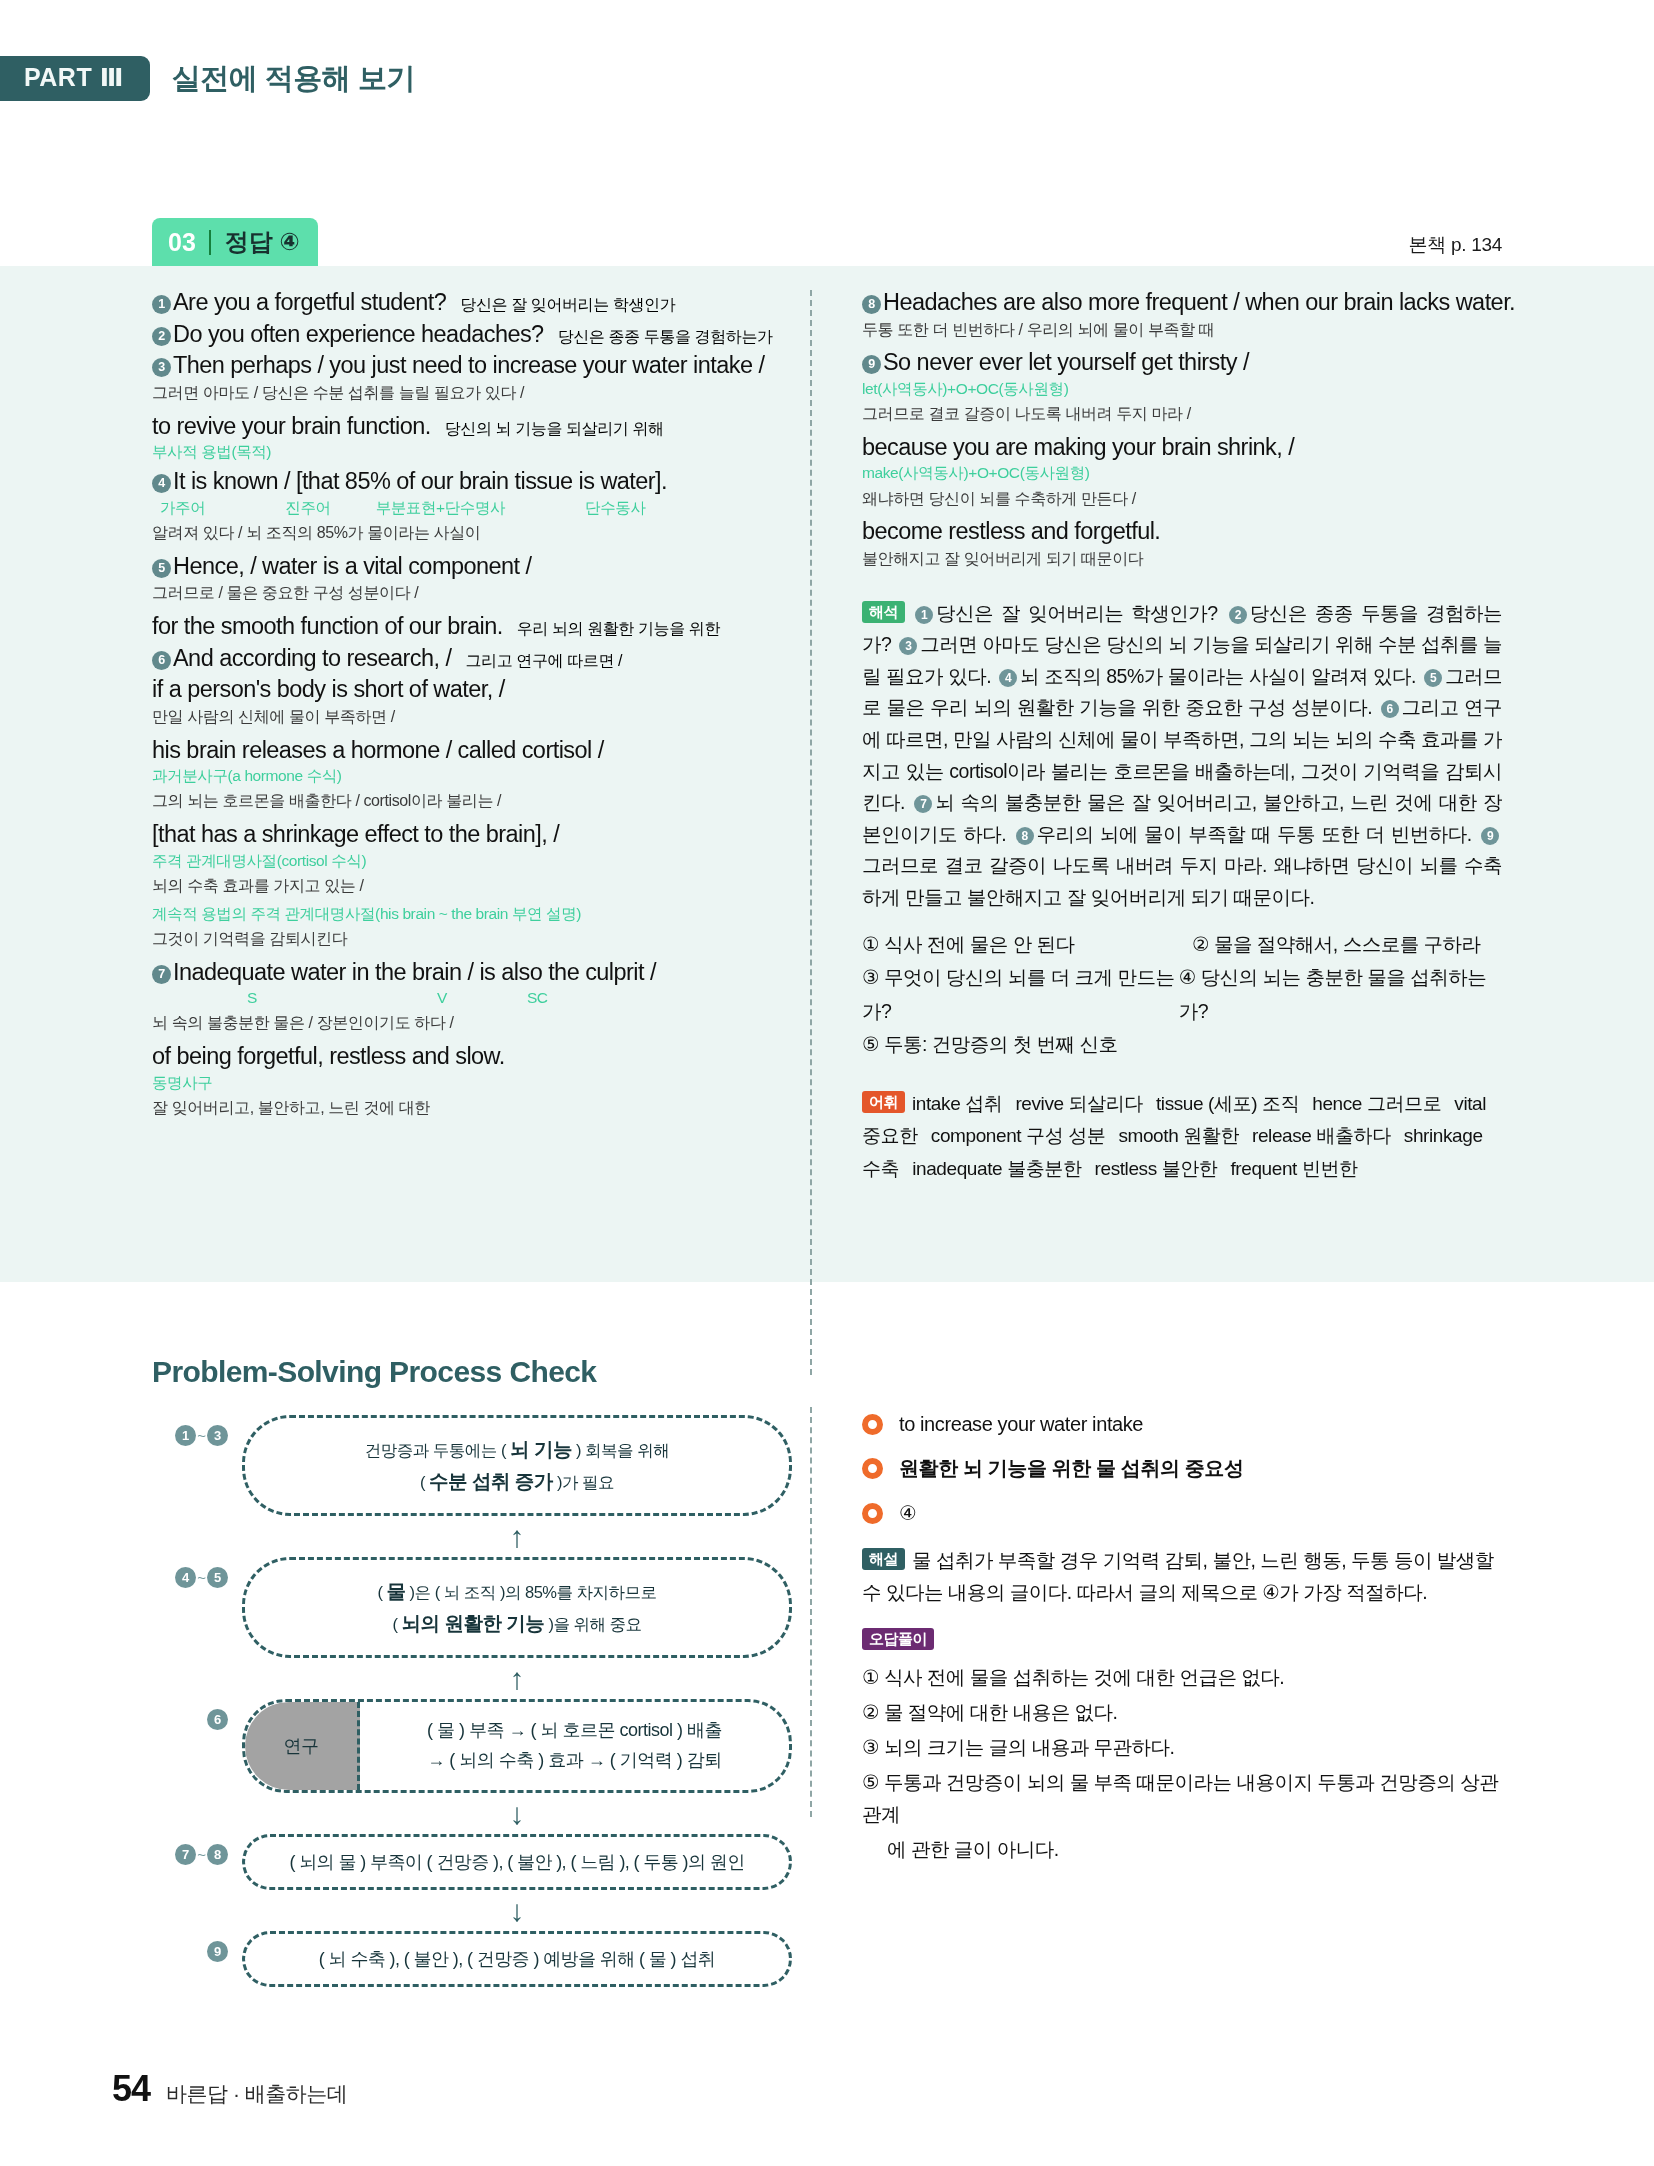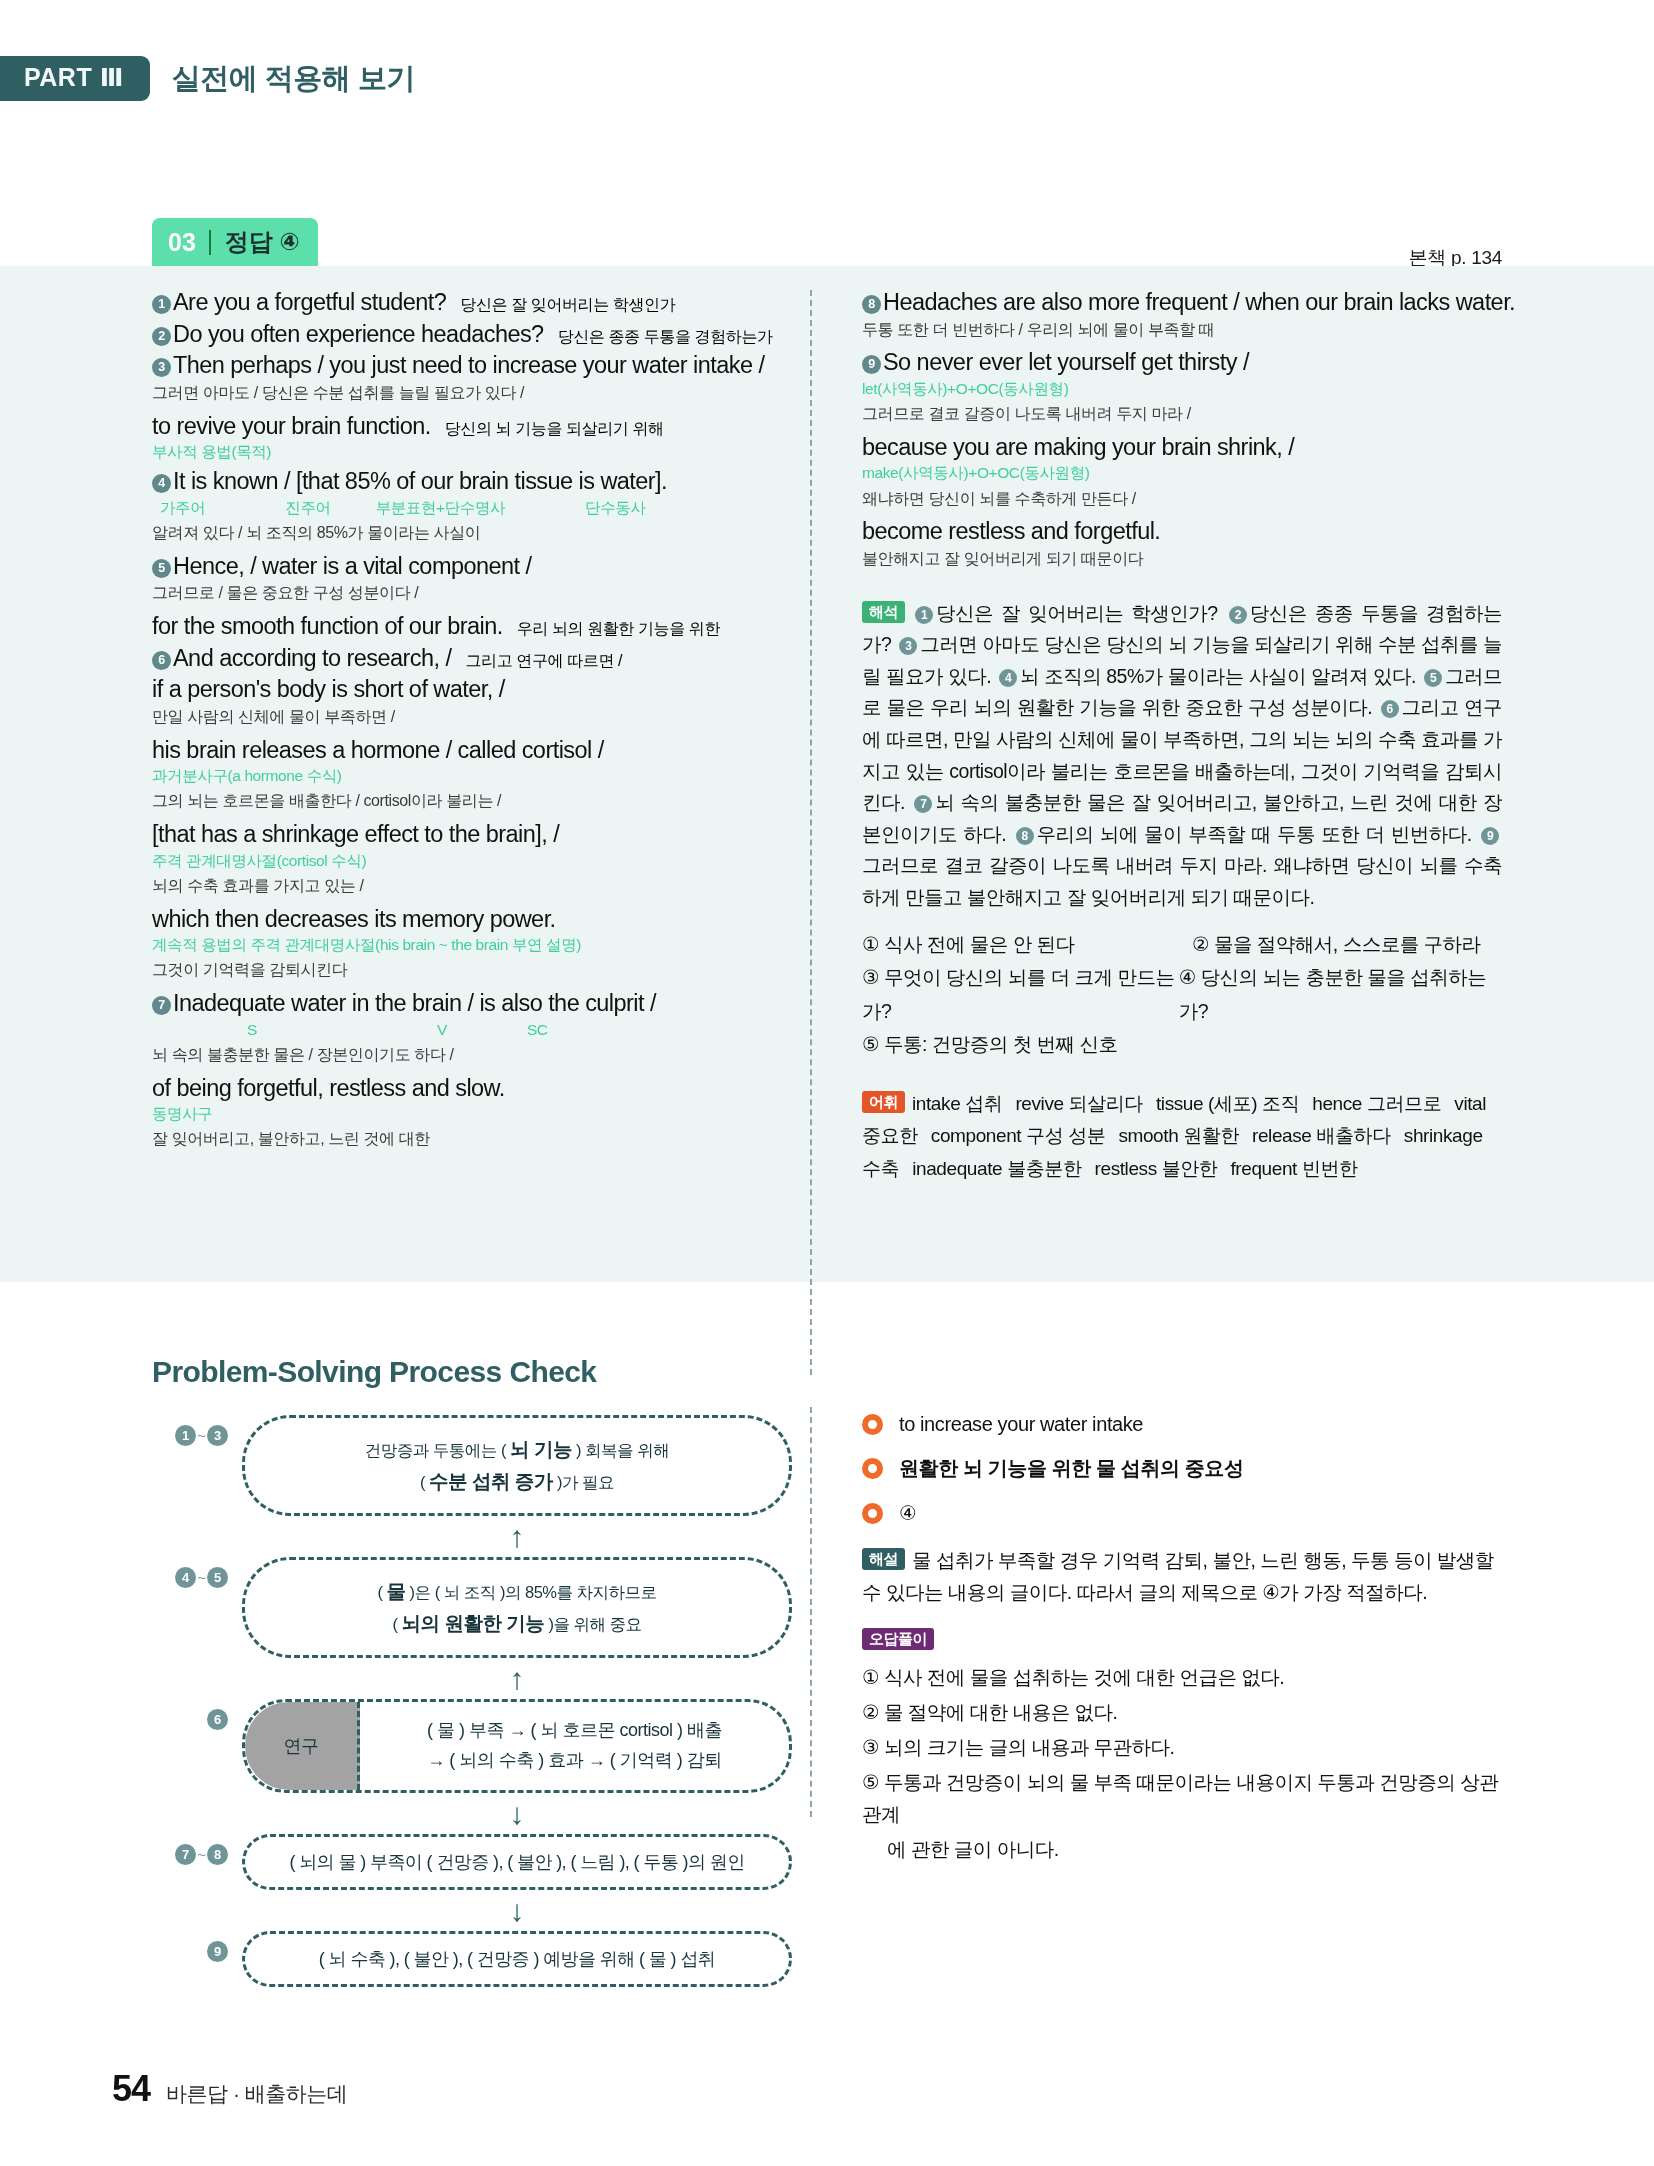--- a/index.html
+++ b/index.html
@@ -69,21 +69,21 @@
   }
   .q-ans {
     color: #18312f;
     font-size: 24px;
     font-weight: bold;
     padding-left: 14px;
     line-height: 1;
   }
   .q-ref {
     position: absolute;
-    right: 152px; top: 27px;
+    right: 152px; top: 14px;
     font-size: 19px;
     color: #1b1b1b;
     letter-spacing: -0.3px;
   }
 
   
   #analysis-panel {
     position: absolute;
     left: 0; top: 266px;
     width: 1654px;
@@ -416,21 +416,20 @@
       <div class="en"><span>for the smooth function of our brain.</span><span class="ko-inline">우리 뇌의 원활한 기능을 위한</span></div>
       <div class="en"><span class="bullet">6</span><span>And according to research, /</span><span class="ko-inline">그리고 연구에 따르면 /</span></div>
       <div class="en"><span>if a person's body is short of water, /</span></div>
       <div class="ko">만일 사람의 신체에 물이 부족하면 /</div>
       <div class="en"><span>his brain releases a hormone / called cortisol /</span></div>
       <div class="grm">과거분사구(a hormone 수식)</div>
       <div class="ko">그의 뇌는 호르몬을 배출한다 / cortisol이라 불리는 /</div>
       <div class="en"><span>[that has a shrinkage effect to the brain], /</span></div>
       <div class="grm">주격 관계대명사절(cortisol 수식)</div>
       <div class="ko">뇌의 수축 효과를 가지고 있는 /</div>
-      <div class="en"><span>which then decreases its memory power.</span></div>
       <div class="grm">계속적 용법의 주격 관계대명사절(his brain ~ the brain 부연 설명)</div>
       <div class="ko">그것이 기억력을 감퇴시킨다</div>
       <div class="en"><span class="bullet">7</span><span>Inadequate water in the brain / is also the culprit /</span></div>
       <div class="grm"><span style="margin-left: 95px;">S</span><span style="margin-left: 180px;">V</span><span style="margin-left: 80px;">SC</span></div>
       <div class="ko">뇌 속의 불충분한 물은 / 장본인이기도 하다 /</div>
       <div class="en"><span>of being forgetful, restless and slow.</span></div>
       <div class="grm">동명사구</div>
       <div class="ko">잘 잊어버리고, 불안하고, 느린 것에 대한</div>
     </div>
   <div class="col" id="col-right">

